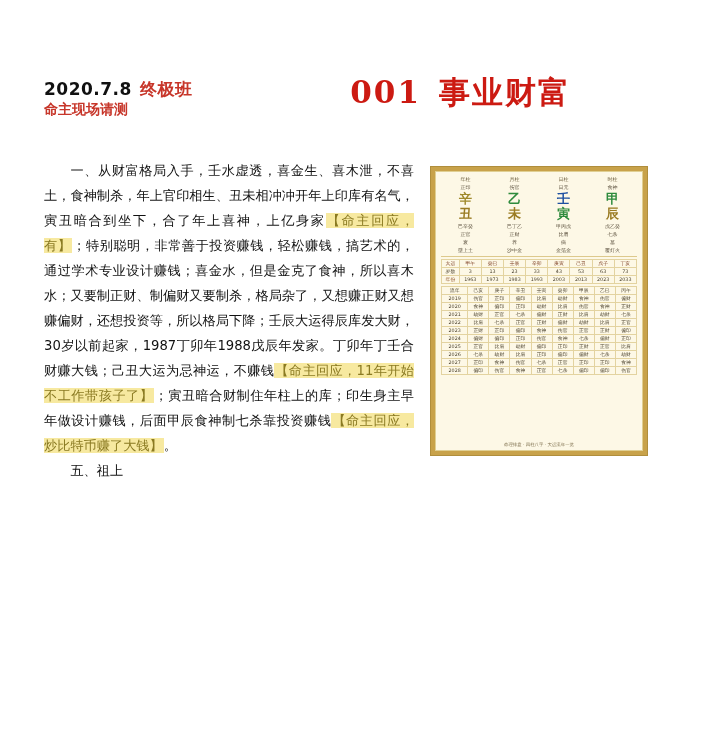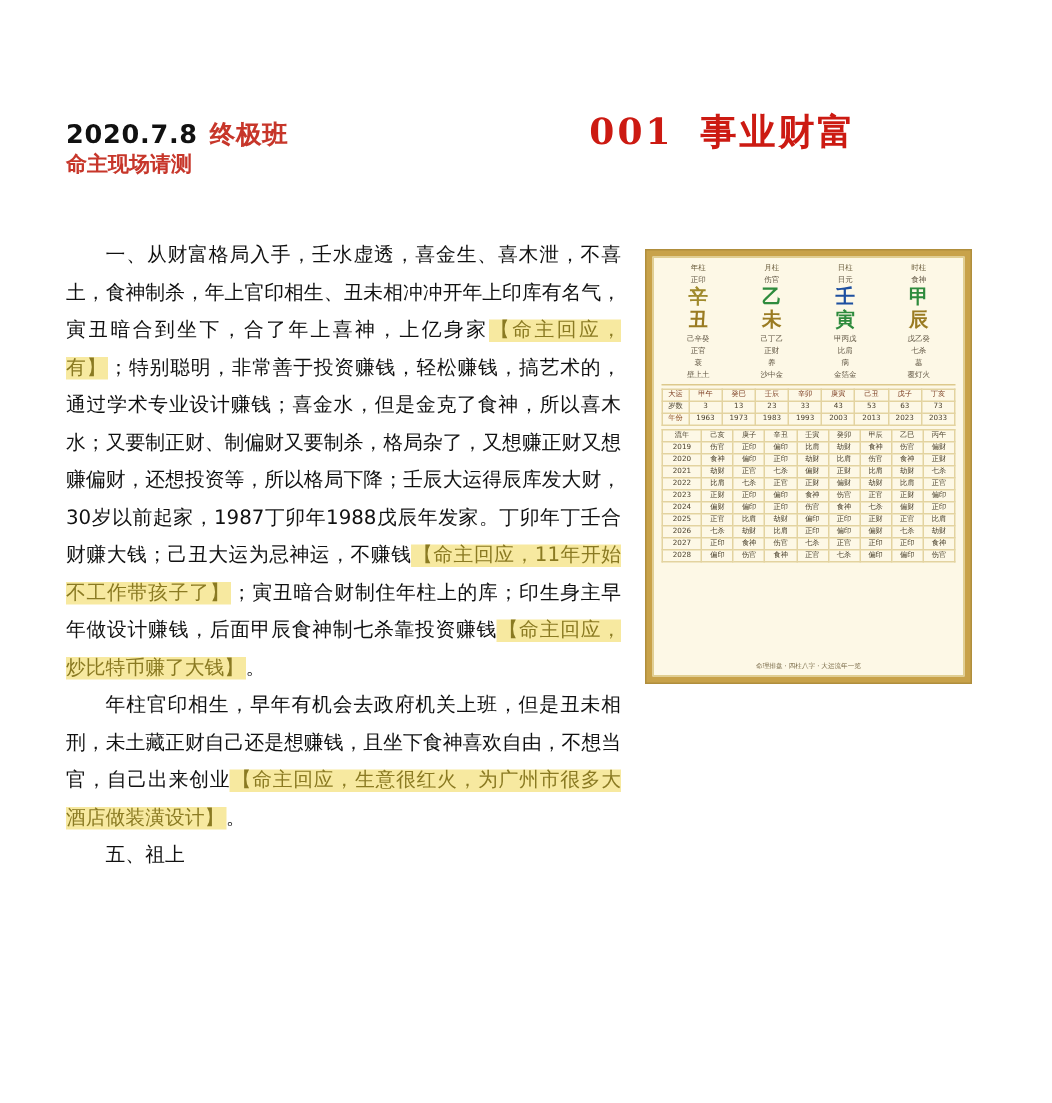--- a/index.html
+++ b/index.html
@@ -44,21 +44,21 @@
     color: #c7362a;
     white-space: nowrap;
   }
   .title-right {
     position: absolute;
     right: 50px;
     top: 72px;
     color: #cc1a12;
     font-family: "DejaVu Serif", "Liberation Serif", serif;
     font-weight: bold;
-    font-size: 24px;
+    font-size: 31px;
     letter-spacing: 2px;
     white-space: nowrap;
   }
   .title-right .num { margin-right: 18px; }
 
   
   .content {
     position: absolute;
     left: 44px;
     top: 158px;
@@ -177,21 +177,20 @@
   </div>
 
   <div class="title-right">
     <span class="num">001</span><span>事业财富</span>
   </div>
 
   <div class="content">
     <p class="para"><span>一、从财富格局入手，壬水虚透，喜金生、喜木泄，不喜土，食神制杀，年上官印相生、丑未相冲冲开年上印库有名气，寅丑暗合到坐下，合了年上喜神，上亿身家</span><span class="hl">【命主回应，有】</span><span>；特别聪明，非常善于投资赚钱，轻松赚钱，搞艺术的，通过学术专业设计赚钱；喜金水，但是金克了食神，所以喜木水；又要制正财、制偏财又要制杀，格局杂了，又想赚正财又想赚偏财，还想投资等，所以格局下降；壬辰大运得辰库发大财，30岁以前起家，1987丁卯年1988戊辰年发家。丁卯年丁壬合财赚大钱；己丑大运为忌神运，不赚钱</span><span class="hl">【命主回应，11年开始不工作带孩子了】</span><span>；寅丑暗合财制住年柱上的库；印生身主早年做设计赚钱，后面甲辰食神制七杀靠投资赚钱</span><span class="hl">【命主回应，炒比特币赚了大钱】</span><span>。</span></p>
 
 
-    <p class="para"><span>年柱官印相生，早年有机会去政府机关上班，但是丑未相刑，未土藏正财自己还是想赚钱，且坐下食神喜欢自由，不想当官，自己出来创业</span><span class="hl">【命主回应，生意很红火，为广州市很多大酒店做装潢设计】</span><span>。</span></p>
 
 
     <p class="sec-head">五、祖上</p>
 
   </div>
 
   <div class="chart-wrap">
     <div class="chart-inner">
 
       <div class="pillar-head">

